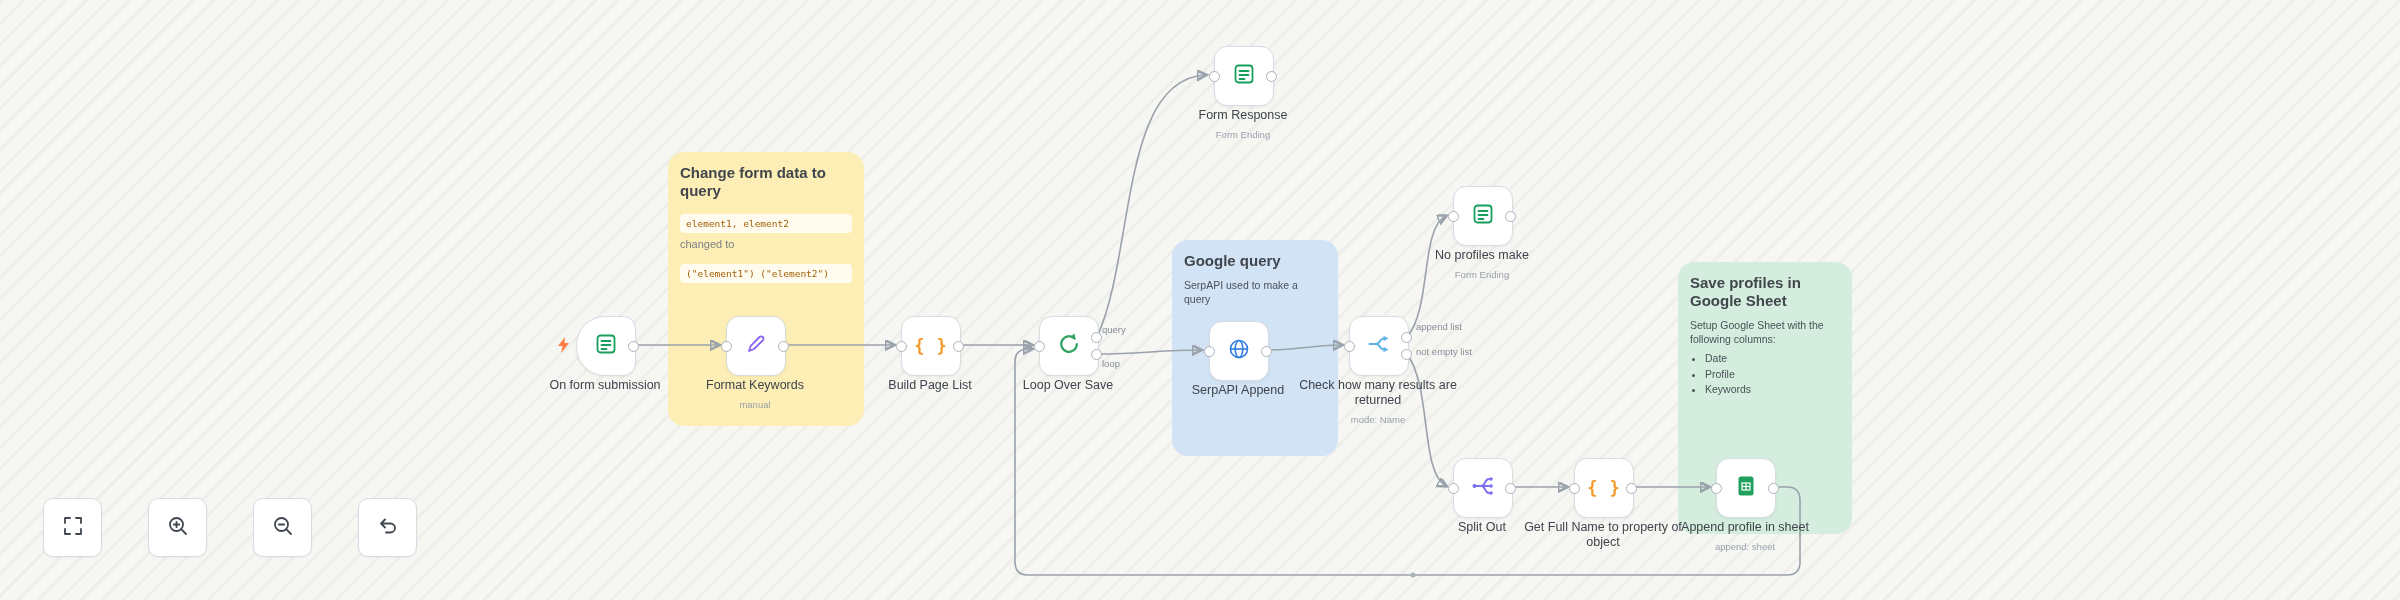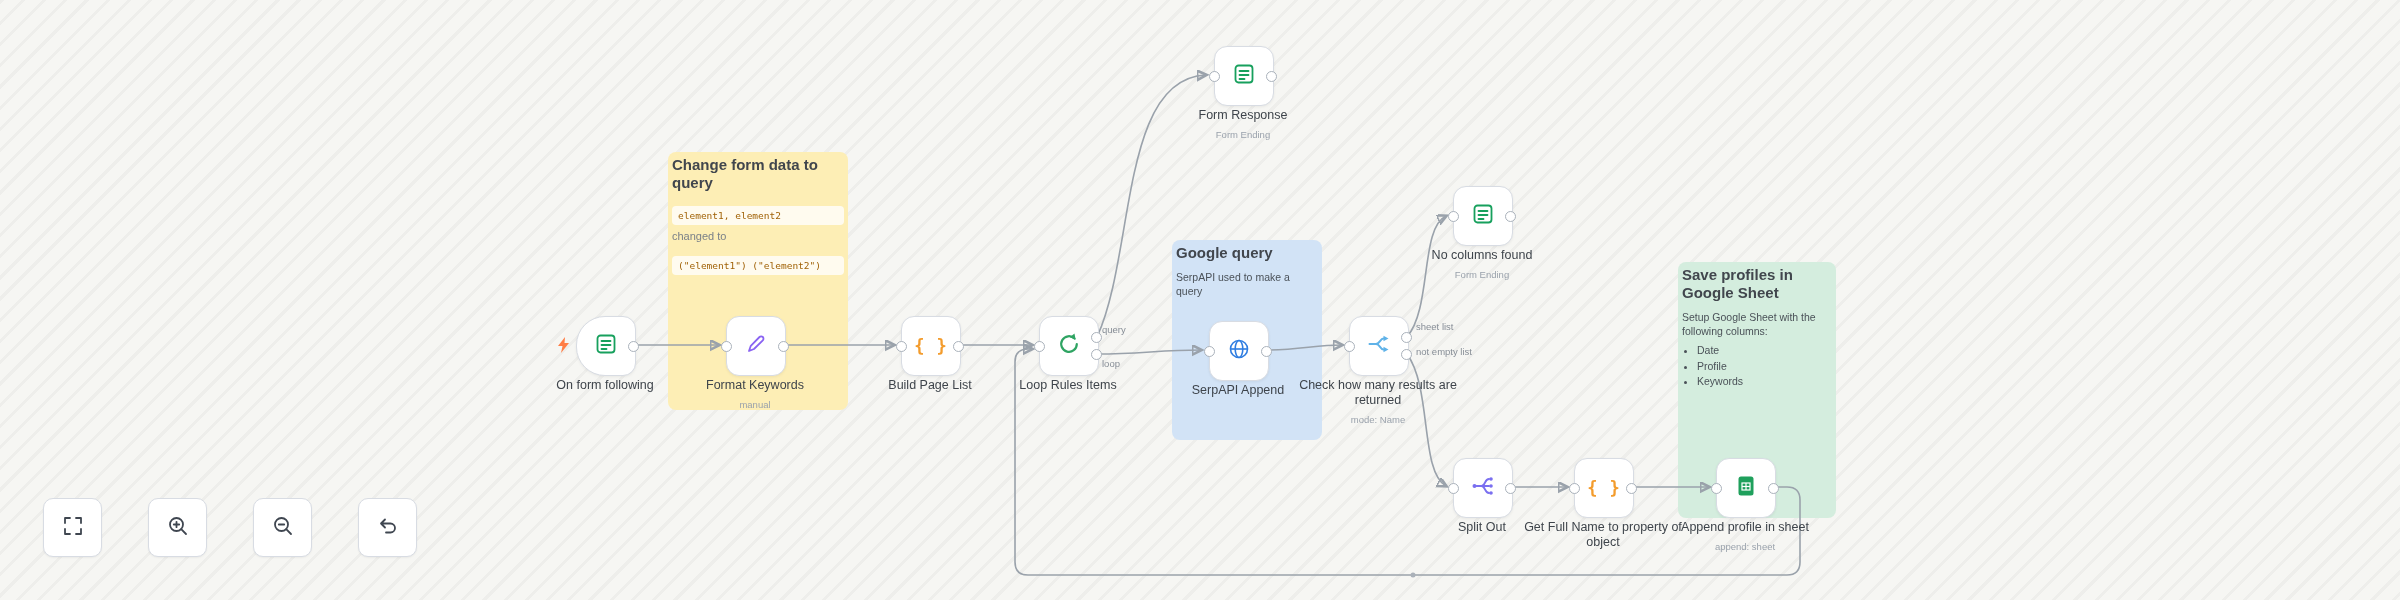--- a/index.html
+++ b/index.html
@@ -7,21 +7,21 @@
     width:2400px;height:600px;overflow:hidden;
     font-family:"Liberation Sans",sans-serif;
   }
   #canvas{
     position:absolute;left:0;top:0;width:2400px;height:600px;overflow:hidden;
     background-color:#f6f6f3;
     background-image:repeating-linear-gradient(135deg, rgba(60,60,60,0.045) 0 3px, transparent 3px 15px);
   }
 
   
-  .sticky{position:absolute;border-radius:8px;padding:4px;z-index:1}
+  .sticky{position:absolute;border-radius:16px;padding:12px;z-index:1}
   .sticky-yellow{background:#fdeeb5}
   .sticky-blue{background:#d2e3f6}
   .sticky-green{background:#d4edde}
   .sticky h3{margin:0 0 8px;font-size:15px;font-weight:bold;color:#41464d;line-height:1.2}
   .sticky .body{font-size:10.5px;color:#4a5158;line-height:1.35}
   .codechip{background:rgba(255,255,255,0.78);border-radius:4px;padding:4px 6px;margin:14px 0 2px;
     font-family:"DejaVu Sans Mono",monospace;font-size:9.5px;color:#a16207;white-space:nowrap;overflow:hidden}
   .midtext{font-size:11px;color:#7a8088;margin:5px 0 0}
   .sticky ul{margin:5px 0 0 15px;padding:0}
   .sticky li{font-size:10.5px;color:#4a5158;line-height:1.45}
@@ -93,42 +93,42 @@
     <path d="M1407,337 C1432,308 1420,228 1446,216" marker-end="url(#arr)"></path>
     <path d="M1407,354 C1432,388 1420,472 1446,486" marker-end="url(#arr)"></path>
     <path d="M1511,487 L1567,487" marker-end="url(#arr)"></path>
     <path d="M1632,487 L1709,487" marker-end="url(#arr)"></path>
     <path d="M1774,487 L1787,487 Q1800,487 1800,500 L1800,562 Q1800,575 1787,575 L1028,575 Q1015,575 1015,562 L1015,362 Q1015,349 1028,349 L1032,349" marker-end="url(#arr)"></path>
     <circle cx="1413" cy="575" r="2.5" fill="#aab1b9"></circle>
   </svg>
 
   <div class="edge-label" style="left:1102px;top:324px">query</div>
   <div class="edge-label" style="left:1102px;top:358px">loop</div>
-  <div class="edge-label" style="left:1416px;top:321px">sheet list</div>
+  <div class="edge-label" style="left:1416px;top:321px">append list</div>
   <div class="edge-label" style="left:1416px;top:346px">not empty list</div>
 
   <div class="node trigger" style="left:576px;top:316px">
     <span class="bolt">
       <svg width="12" height="16" viewBox="0 0 12 16">
           <polygon points="7,0 0,9 4.5,9 3,16 11,6 6.5,6" fill="#ff7d45"></polygon>
         </svg>
     </span>
     <div class="node-box">
       <span>
         <svg width="24" height="24" viewBox="0 0 24 24" fill="none" stroke="#17A05D" stroke-width="1.8" stroke-linecap="round">
           <rect x="3.5" y="3.5" width="17" height="17" rx="3"></rect>
           <line x1="7.5" y1="9" x2="16.5" y2="9"></line>
             <line x1="7.5" y1="13" x2="16.5" y2="13"></line>
             <line x1="7.5" y1="17" x2="12.5" y2="17"></line>
         </svg>
       </span>
     </div>
     <span class="port out"></span>
     <div class="node-label">
-      <div class="node-name">On form following</div>
+      <div class="node-name">On form submission</div>
     </div>
   </div>
 
   <div class="node" style="left:726px;top:316px">
     <div class="node-box">
       <span>
         <svg width="24" height="24" viewBox="0 0 24 24">
             <path d="M5 19 L6.8 13.8 L15.5 5 a2.3 2.3 0 0 1 3.3 3.3 L10 17 L5 19 Z" fill="none" stroke="#8A63F2" stroke-width="1.8" stroke-linejoin="round"></path>
           </svg>
       </span>
@@ -158,21 +158,21 @@
         <svg width="26" height="26" viewBox="0 0 26 26">
           <path d="M20.8,13 a7.8,7.8 0 1 1 -2.3,-5.5" fill="none" stroke="#2FA463" stroke-width="2.2" stroke-linecap="round"></path>
           <polygon points="18.5,2.6 19.6,8.8 13.8,6.2" fill="#2FA463"></polygon>
         </svg>
       </span>
     </div>
     <span class="port in"></span>
     <span class="port out" style="top:16px"></span>
     <span class="port out" style="top:33px"></span>
     <div class="node-label">
-      <div class="node-name">Loop Rules Items</div>
+      <div class="node-name">Loop Over Save</div>
     </div>
   </div>
 
   <div class="node" style="left:1214px;top:46px">
     <div class="node-box">
       <span>
         <svg width="24" height="24" viewBox="0 0 24 24" fill="none" stroke="#17A05D" stroke-width="1.8" stroke-linecap="round">
           <rect x="3.5" y="3.5" width="17" height="17" rx="3"></rect>
           <line x1="7.5" y1="9" x2="16.5" y2="9"></line>
             <line x1="7.5" y1="13" x2="16.5" y2="13"></line>
@@ -231,21 +231,21 @@
           <rect x="3.5" y="3.5" width="17" height="17" rx="3"></rect>
           <line x1="7.5" y1="9" x2="16.5" y2="9"></line>
             <line x1="7.5" y1="13" x2="16.5" y2="13"></line>
             <line x1="7.5" y1="17" x2="12.5" y2="17"></line>
         </svg>
       </span>
     </div>
     <span class="port in"></span>
     <span class="port out"></span>
     <div class="node-label">
-      <div class="node-name">No columns found</div>
+      <div class="node-name">No profiles make</div>
       <div class="node-sub">Form Ending</div>
     </div>
   </div>
 
   <div class="node" style="left:1453px;top:458px">
     <div class="node-box">
       <span>
         <svg width="26" height="26" viewBox="0 0 26 26" fill="none" stroke="#7A6FF0" stroke-width="1.9" stroke-linecap="round">
           <circle cx="4.5" cy="13" r="2" fill="#7A6FF0" stroke="none"></circle>
           <path d="M6.5 13 H11.5 M11.5 13 C15.5 13 14.5 6 19 6 M11.5 13 H19 M11.5 13 C15.5 13 14.5 20 19 20"></path>

